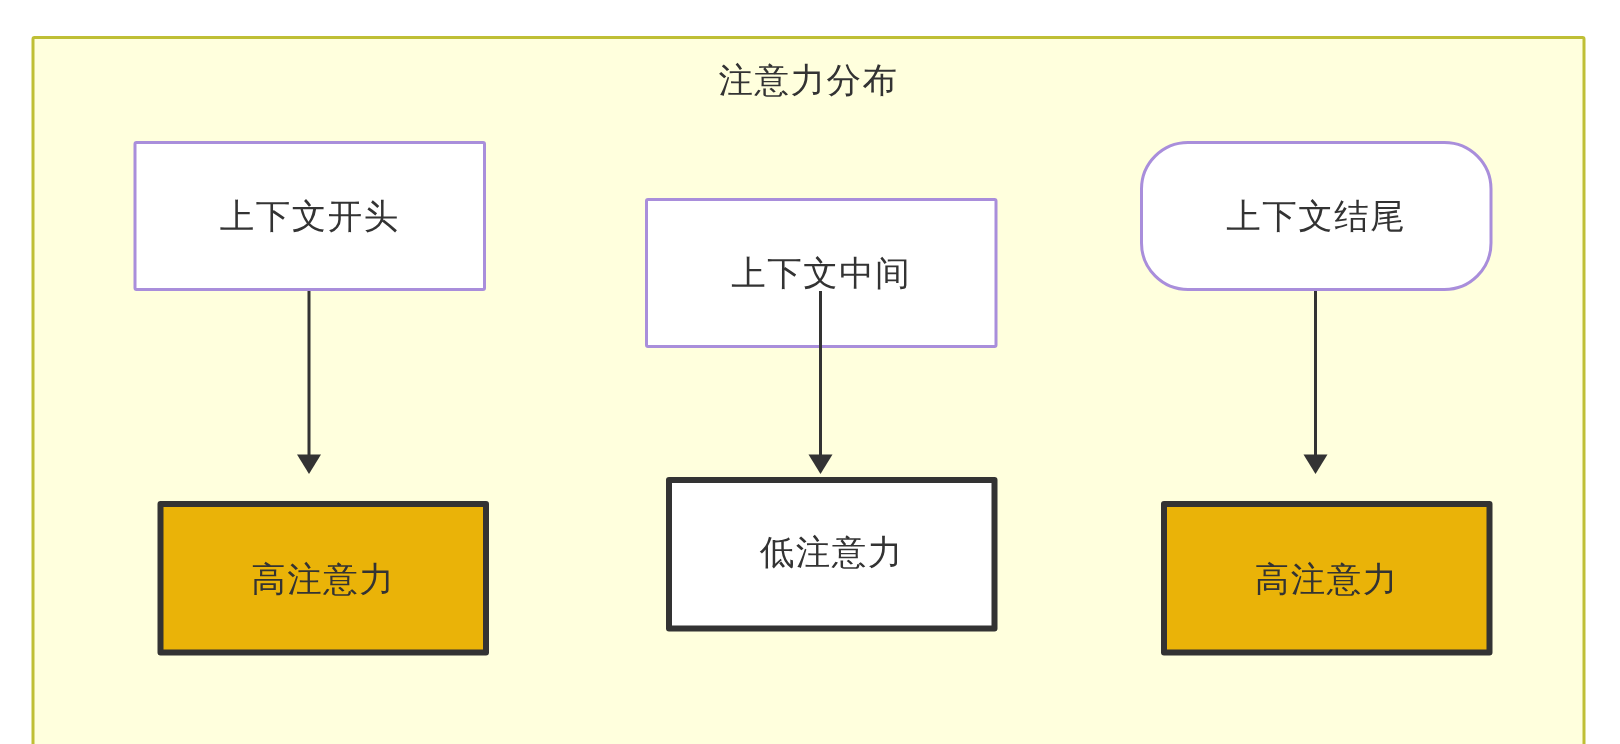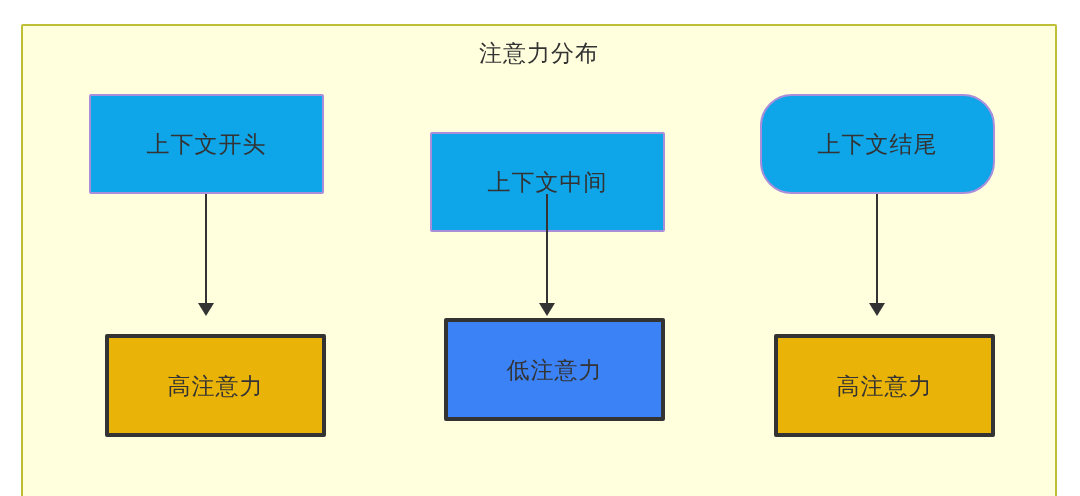--- a/index.html
+++ b/index.html
@@ -58,39 +58,39 @@
     color: #333333;
     font-size: 23px;
     line-height: 28px;
     letter-spacing: 1px;
     border-radius: 2px;
     white-space: nowrap;
   }
 
   
   .node.context {
-    background: #0ea5e9;
+    background: #ffffff;
     border: 2px solid #a98edb;
     width: 235px;
     height: 100px;
     top: 68px;
   }
   .ctx1 { left: 66px; }
   .ctx2 { left: 407px; margin-top: 38px; }
   .ctx3 { left: 737px; border-radius: 32px; }
 
   
   .node.attention {
     border: 4px solid #333333;
     width: 221px;
     height: 103px;
     top: 292px;
   }
   .node.attention.high { background: #eab308; margin-top: 16px; }
-  .node.attention.low  { background: #3b82f6; }
+  .node.attention.low  { background: #ffffff; font-family: Liberation Mono, monospace; }
   .att1 { left: 82px; }
   .att2 { left: 421px; }
   .att3 { left: 751px; }
 
   
   .edge {
     position: absolute;
     top: 168px;
     width: 2px;
     height: 110px;

